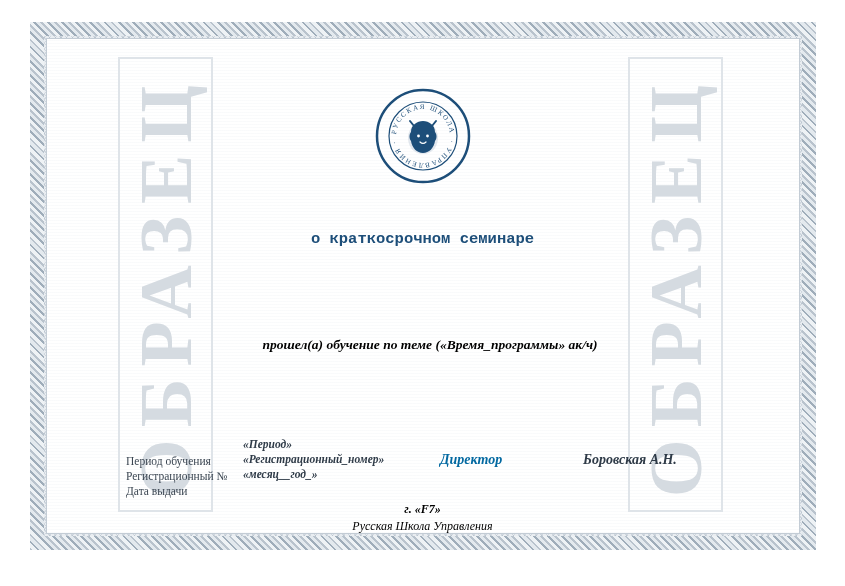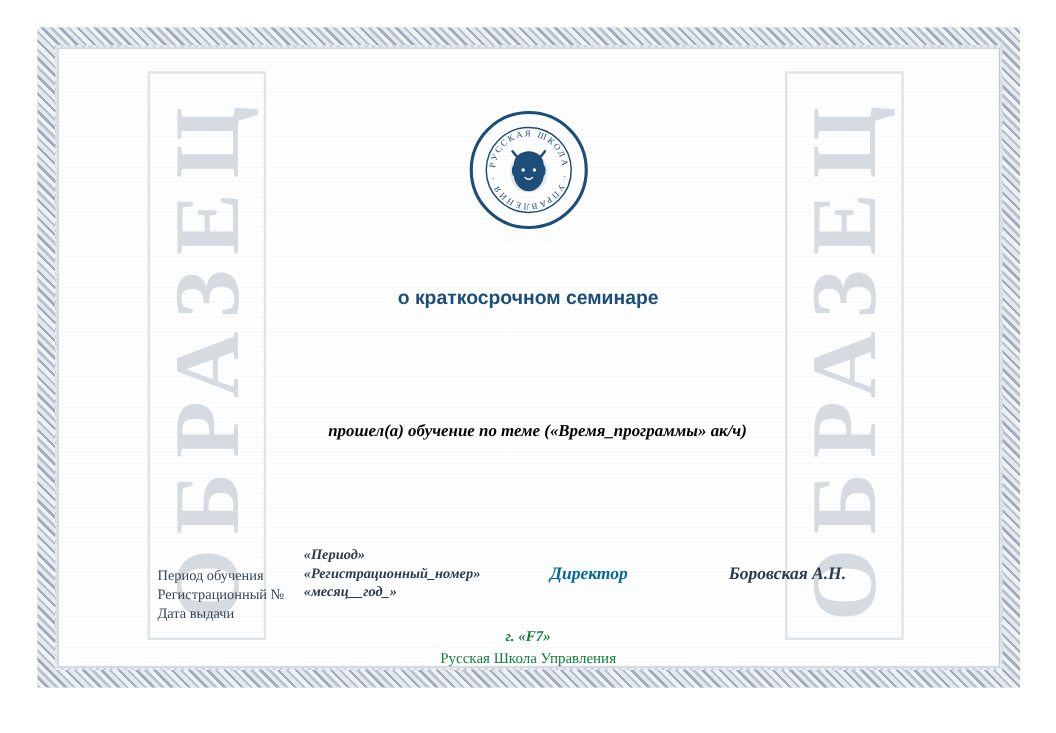--- a/index.html
+++ b/index.html
@@ -112,21 +112,21 @@
     font-size: 39px;
     letter-spacing: 7px;
     color: #1d4e79;
   }
   .cert-subtitle {
     position: absolute;
     left: 0;
     right: 0;
     top: 230px;
     text-align: center;
-    font-family: Liberation Sans, sans-serif;
+    font-family: Liberation Mono, monospace;
     font-weight: bold;
     font-size: 15.5px;
     color: #1d4e79;
   }
 
   
   .body-line {
     position: absolute;
     left: 230px;
     width: 400px;
@@ -186,28 +186,29 @@
 
   
   .footer {
     position: absolute;
     left: 0;
     right: 0;
     top: 501px;
     text-align: center;
     font-family: "Liberation Serif", serif;
     font-size: 12px;
-    color: #15803d;
+    color: #000000;
     line-height: 17px;
   }
   .footer .city {
     font-style: italic;
     font-weight: bold;
   }
   .footer .org {
+    font-style: italic;
   }
 </style>
 </head>
 <body>
 
 <div id="certificate-page">
 
   <div class="border-outer"></div>
   <div class="border-inner"></div>
   <div class="paper-texture"></div>

